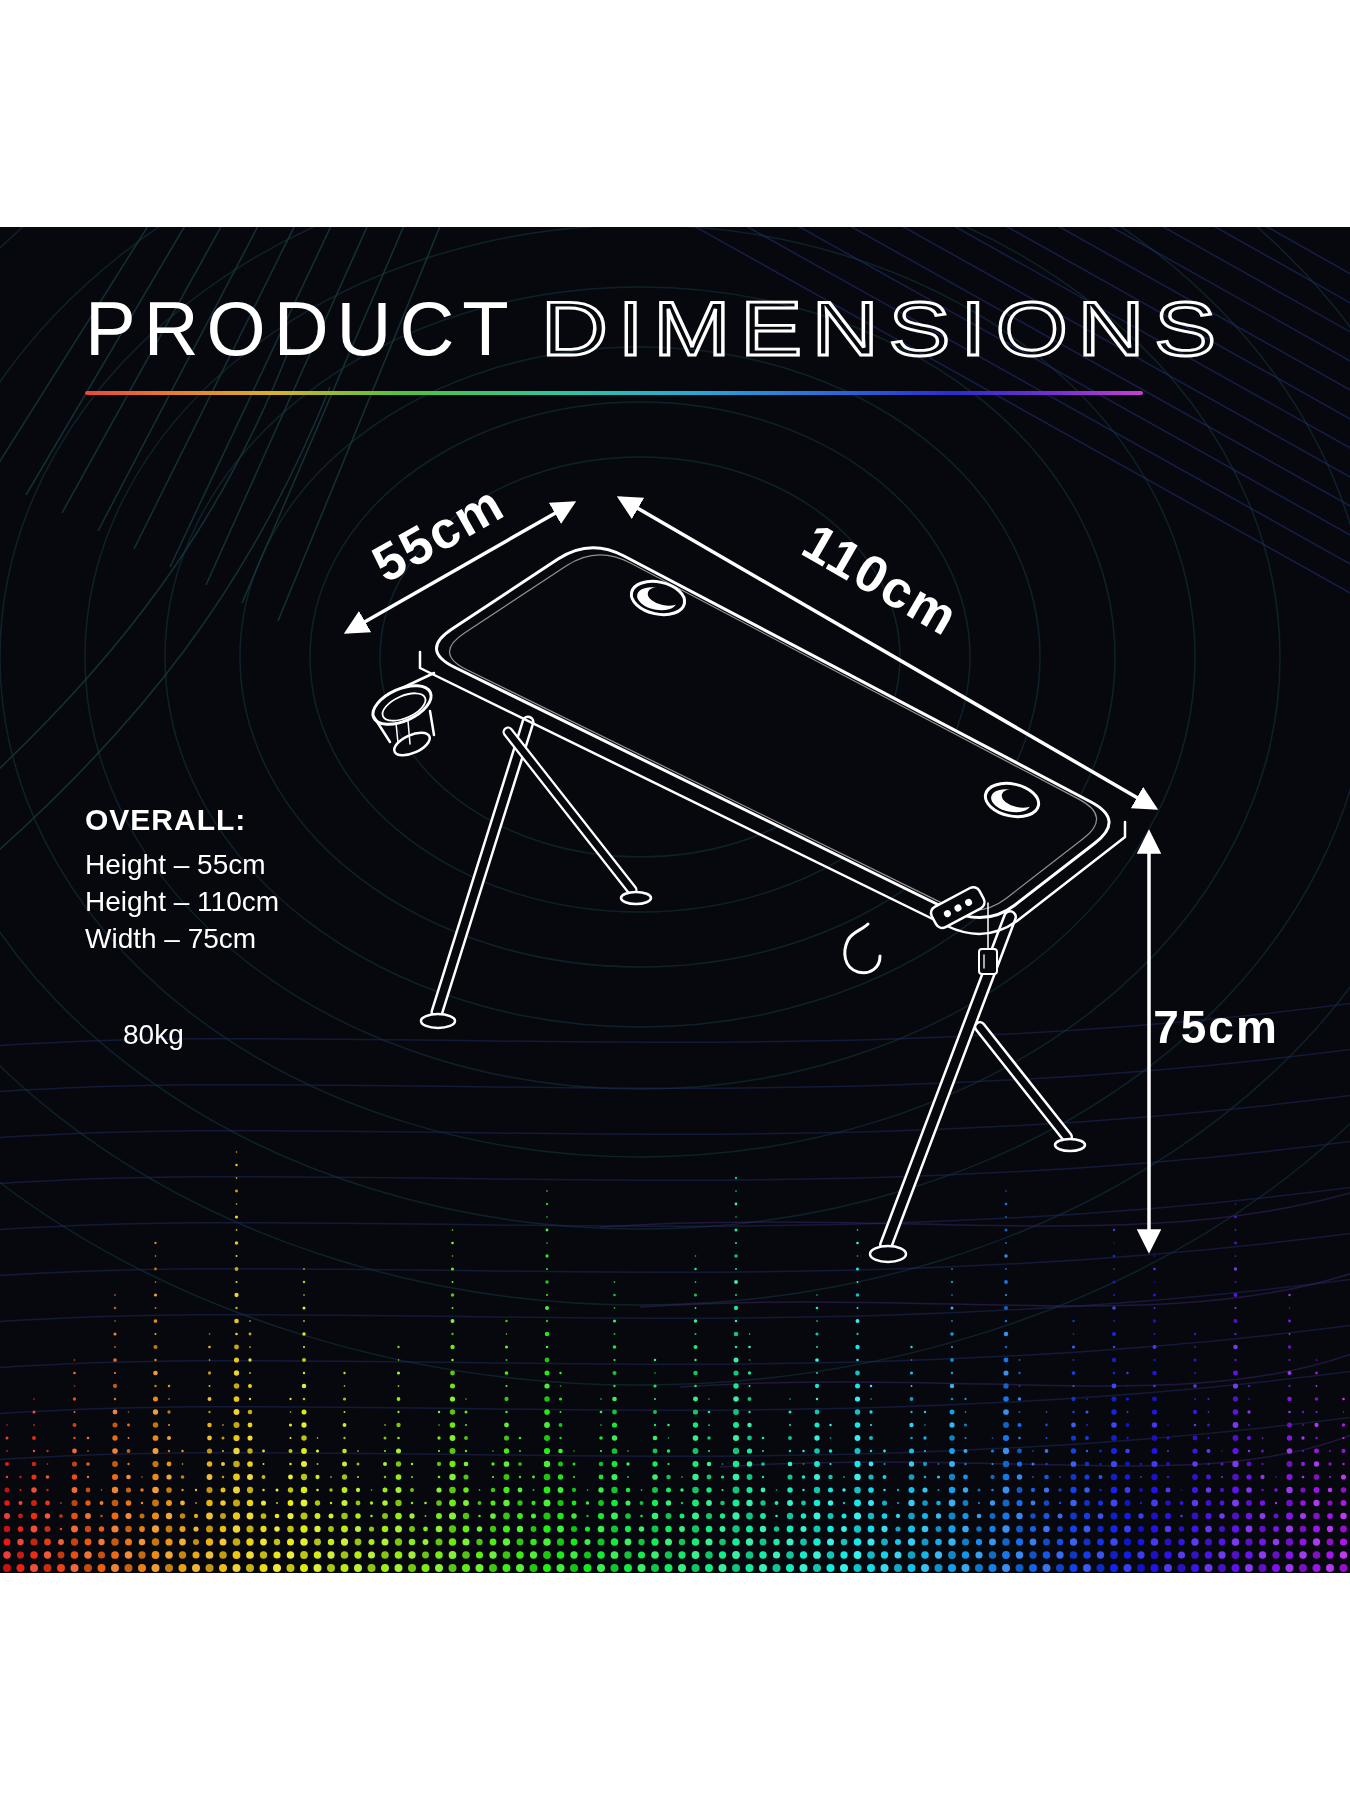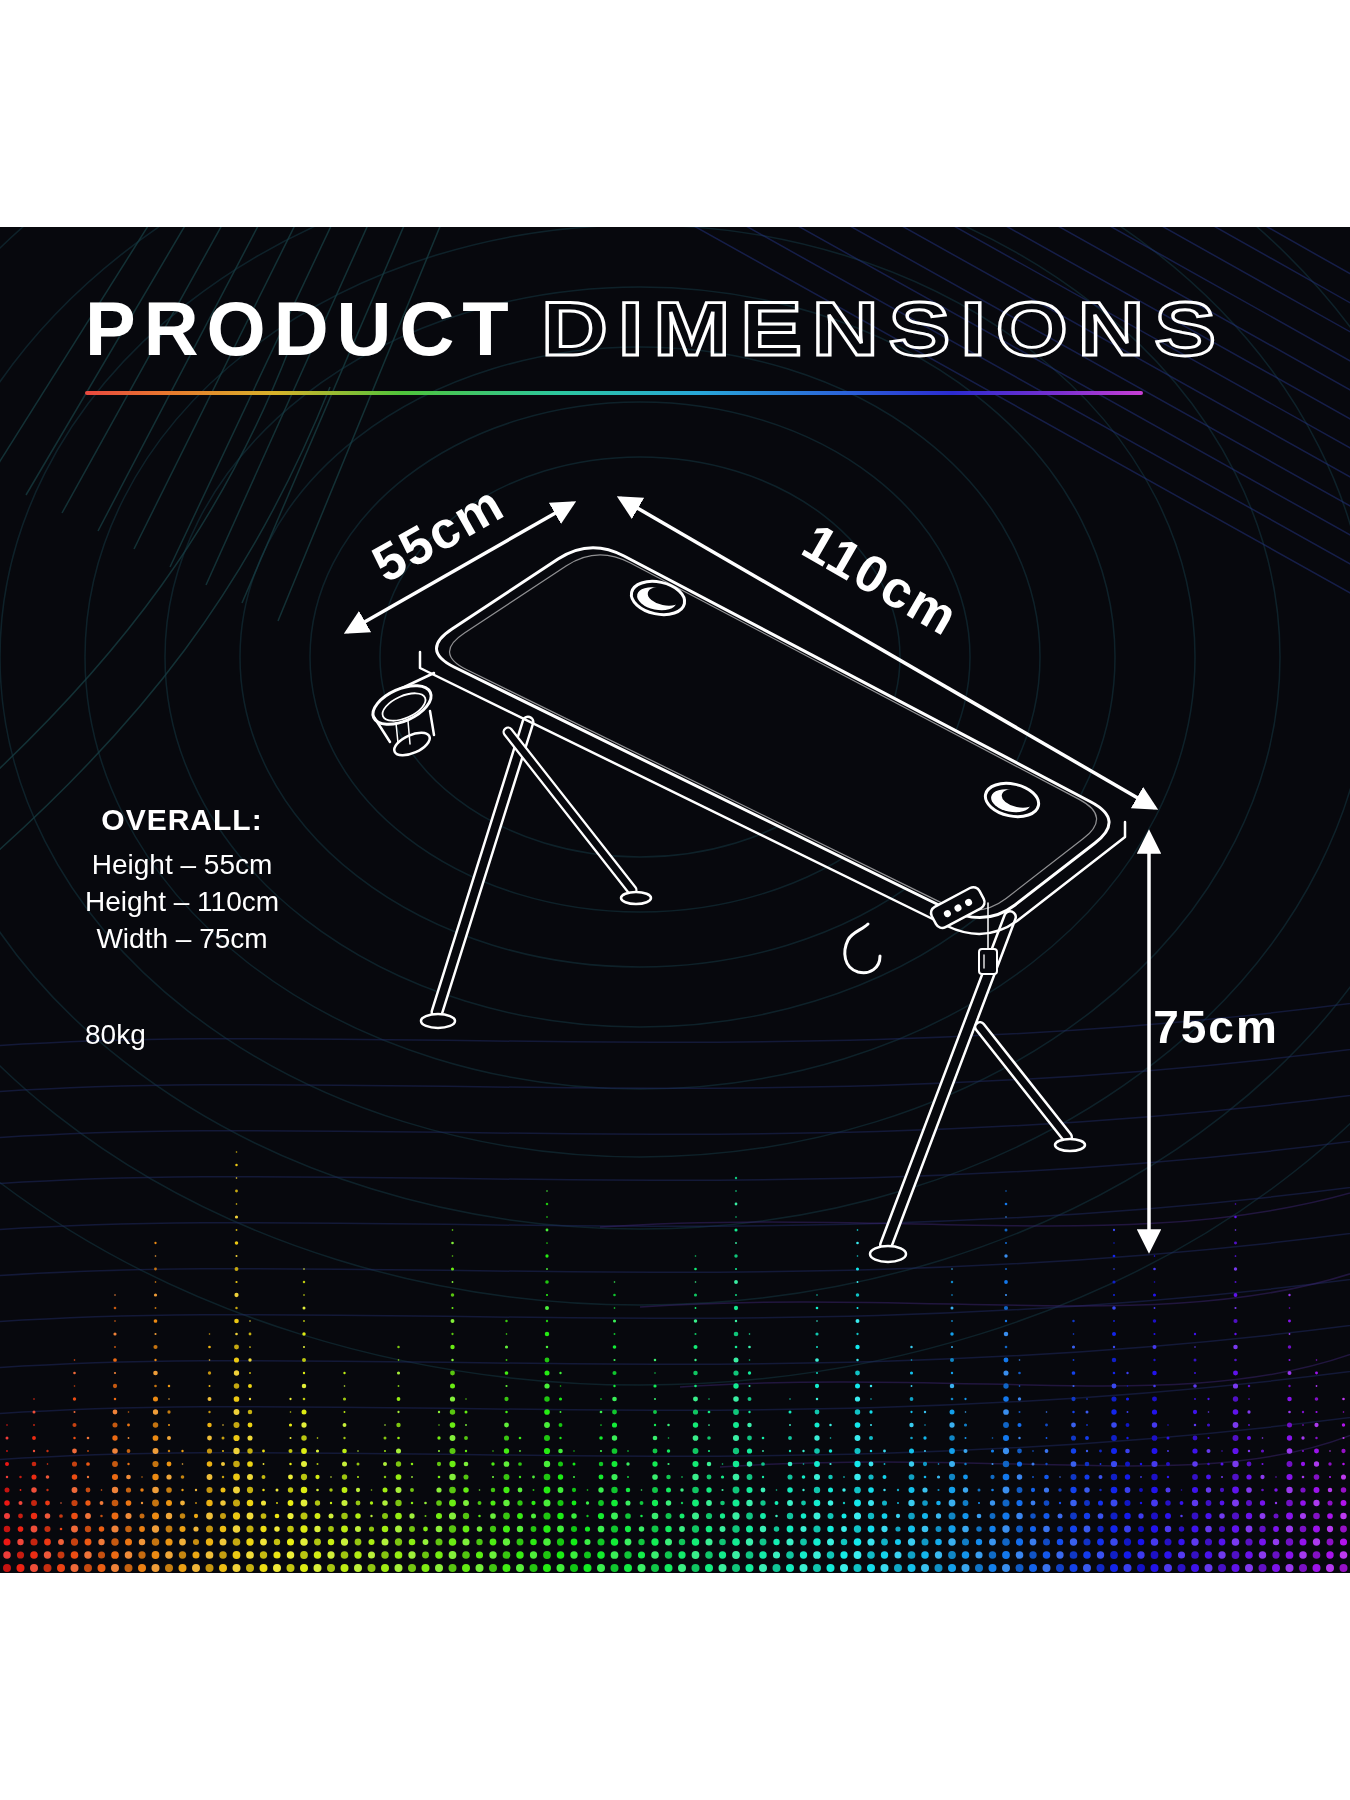--- a/index.html
+++ b/index.html
@@ -1,30 +1,30 @@
 <!DOCTYPE html>
 <html><head>
 <meta charset="utf-8">
 <style>
   html,body{margin:0;padding:0;background:#ffffff;}
   .canvas{position:relative;width:1350px;height:1800px;background:#ffffff;margin:0 auto;overflow:hidden;
           font-family:"Liberation Sans",sans-serif;}
   .art{position:absolute;left:0;top:227px;width:1350px;height:1346px;background:#07080d;overflow:hidden;}
   .bg-svg{position:absolute;left:0;top:0;}
-  .title{position:absolute;left:85px;top:64px;font-size:76px;line-height:1;font-weight:bold;
+  .title{position:absolute;left:85px;top:64px;font-size:76px;line-height:1;font-weight:normal;
          color:#ffffff;white-space:nowrap;z-index:3;text-align:center;}
   .title .solid{display:inline-block;letter-spacing:8px;}
   .title .outline{display:inline-block;margin-left:24px;letter-spacing:8px;color:transparent;
                   -webkit-text-stroke:2.8px #ffffff;transform:scaleX(1.22);transform-origin:left center;}
   .divider{position:absolute;left:85px;top:164px;width:1058px;height:4px;border-radius:2px;z-index:3;}
-  .specs{position:absolute;left:85px;color:#ffffff;z-index:3;text-align:center;}
+  .specs{position:absolute;left:85px;color:#ffffff;z-index:3;}
   .specs h2{margin:0;font-size:30px;font-weight:bold;letter-spacing:1px;}
   .specs .lines{margin-top:9px;font-size:28px;line-height:37px;font-weight:400;}
   .block2 h2{font-size:33px;line-height:42px;}
-  .block2 .val{margin-top:6px;font-size:28px;}
+  .block2 .val{margin-top:6px;font-size:28px;margin-left:38px;}
   svg text{font-family:"Liberation Sans",sans-serif;}
 </style>
 </head>
 <body>
 
 <div class="canvas">
   <div class="art">
 
     <svg class="bg-svg" width="1350" height="1346" viewBox="0 0 1350 1346">
       <g fill="none" stroke-width="1.5">

